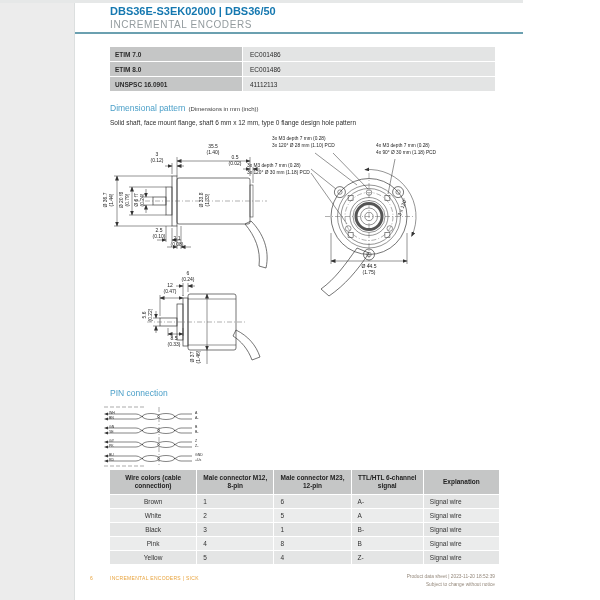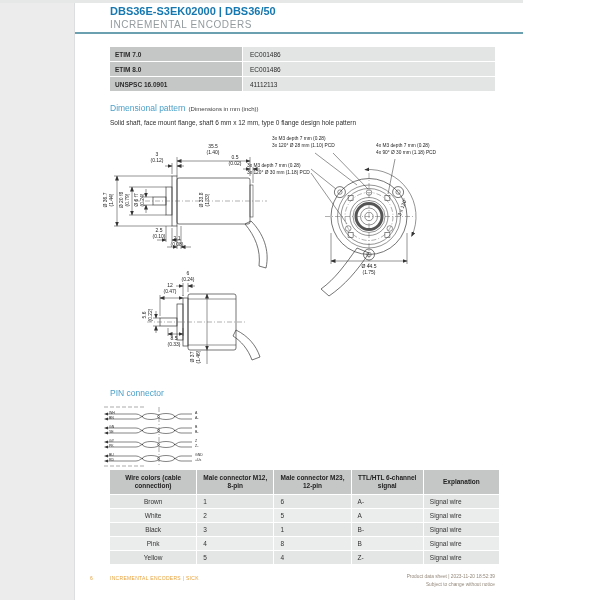--- a/index.html
+++ b/index.html
@@ -253,21 +253,21 @@
     <span class="dl" style="left:89px;top:209px;">
         <i>8.5</i>
         <i>(0.33)</i>
       </span>
     <span class="dl v" style="left:111px;top:224px;">
         <i>Ø 37</i>
         <i>(1.46)</i>
       </span>
   </div>
 
-  <div class="sec-head" style="left:110px;top:388px;">PIN connector</div>
+  <div class="sec-head" style="left:110px;top:388px;">PIN connection</div>
 
   <div class="wire-wrap">
     <svg width="112" height="66" viewBox="0 0 112 66">
       <defs>
         <g id="tp" stroke="#333" stroke-width="0.6" fill="none">
           <path d="M6,0 H34 M6,5 H34"></path>
           <path d="M34,0 C38,0 38,2.5 41,2.5 M34,5 C38,5 38,2.5 41,2.5"></path>
           <ellipse cx="49" cy="2.5" rx="8.5" ry="3"></ellipse>
           <ellipse cx="64" cy="2.5" rx="8.5" ry="3"></ellipse>
           <path d="M72,2.5 C75,2.5 75,0 79,0 H90 M72,2.5 C75,2.5 75,5 79,5 H90"></path>

